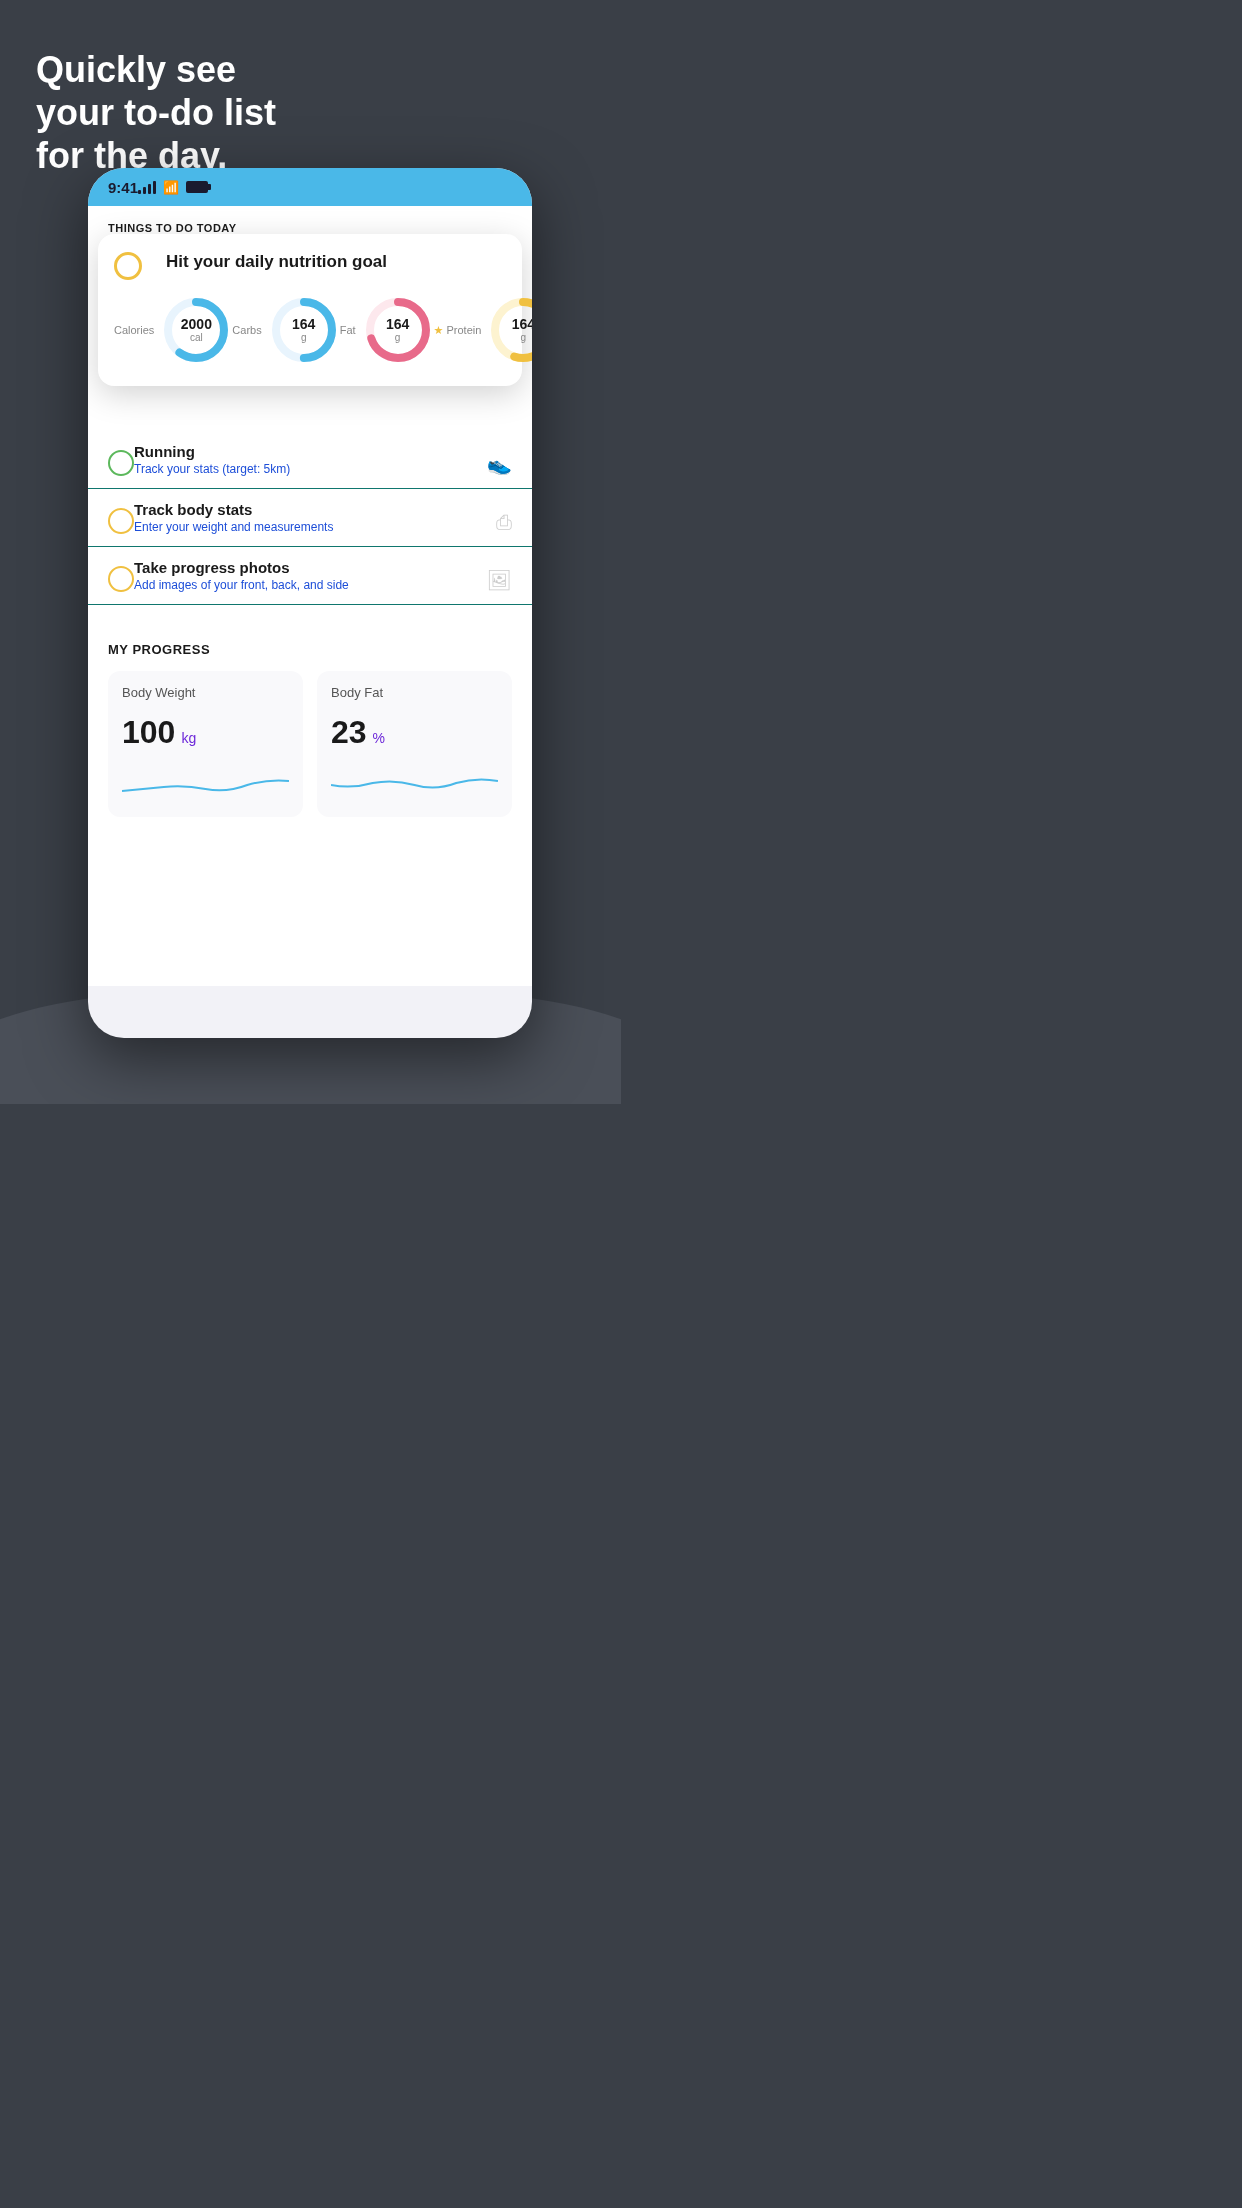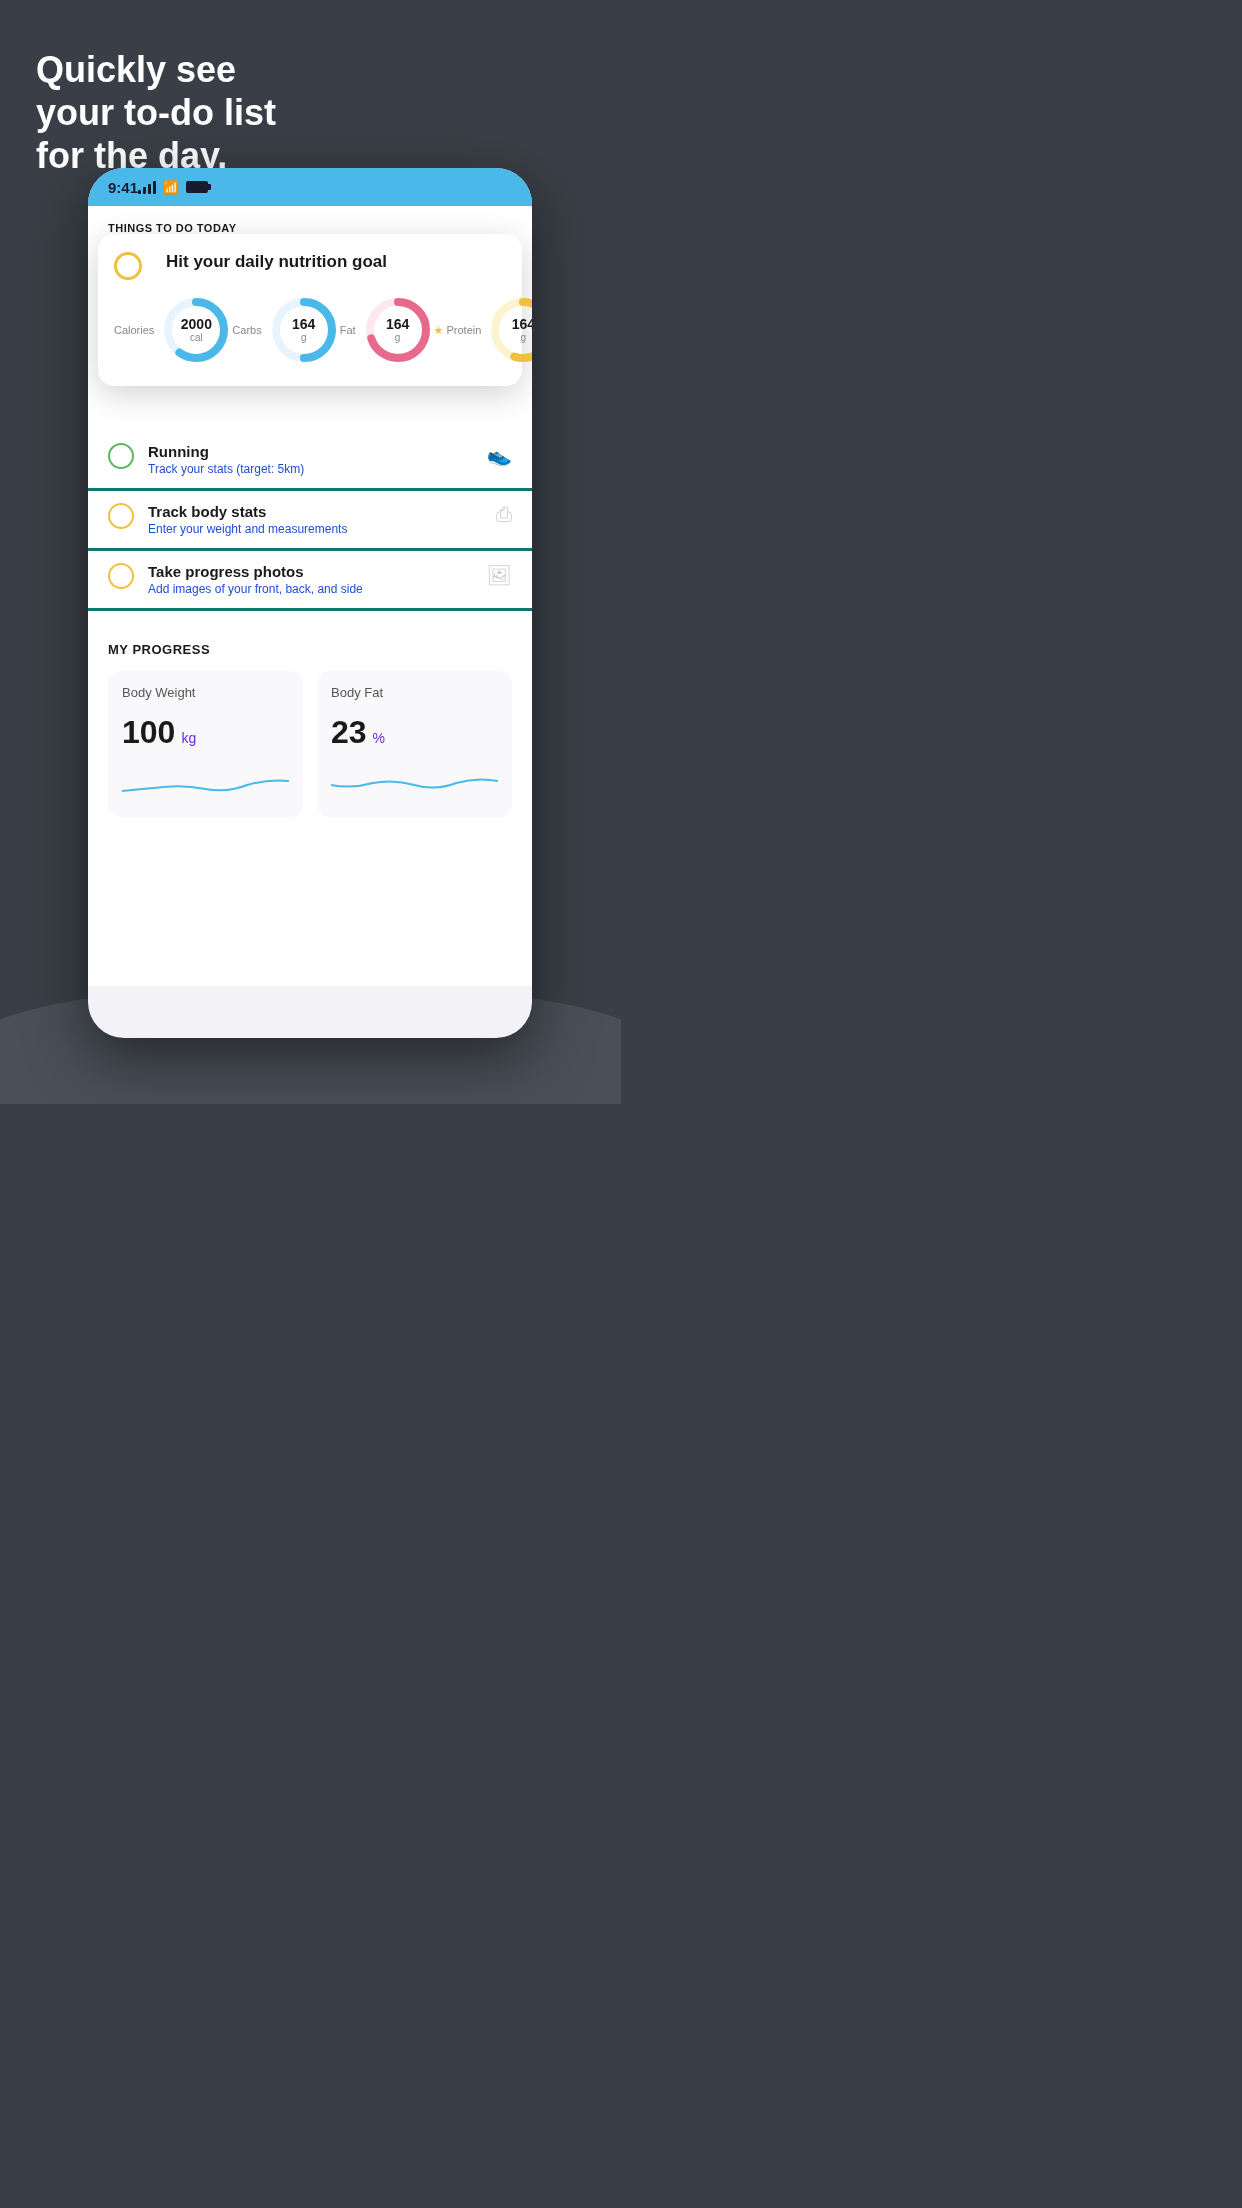--- a/index.html
+++ b/index.html
@@ -235,24 +235,23 @@
     
     .todo-list {
       position: absolute;
       top: 225px;
       left: 0;
       right: 0;
       background: white;
     }
     .todo-item {
       display: flex;
-      align-items: flex-start;
+      align-items: flex-end;
       padding: 12px 20px;
-      border-bottom: 3px solid #0f766e;
-      gap: 14px;
+      border-bottom: 1px solid #0f766e;
       cursor: pointer;
     }
     .todo-circle {
       width: 26px;
       height: 26px;
       border-radius: 50%;
       border: 2.5px solid #4ab8e8;
       flex-shrink: 0;
     }
     .todo-circle.green { border-color: #5cb85c; }

